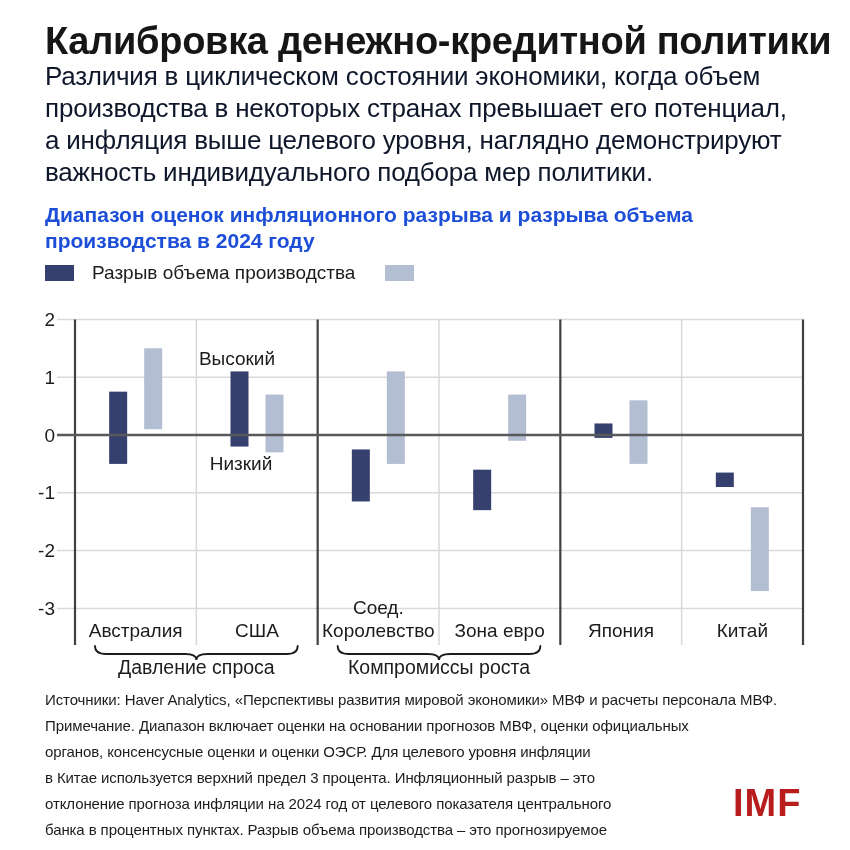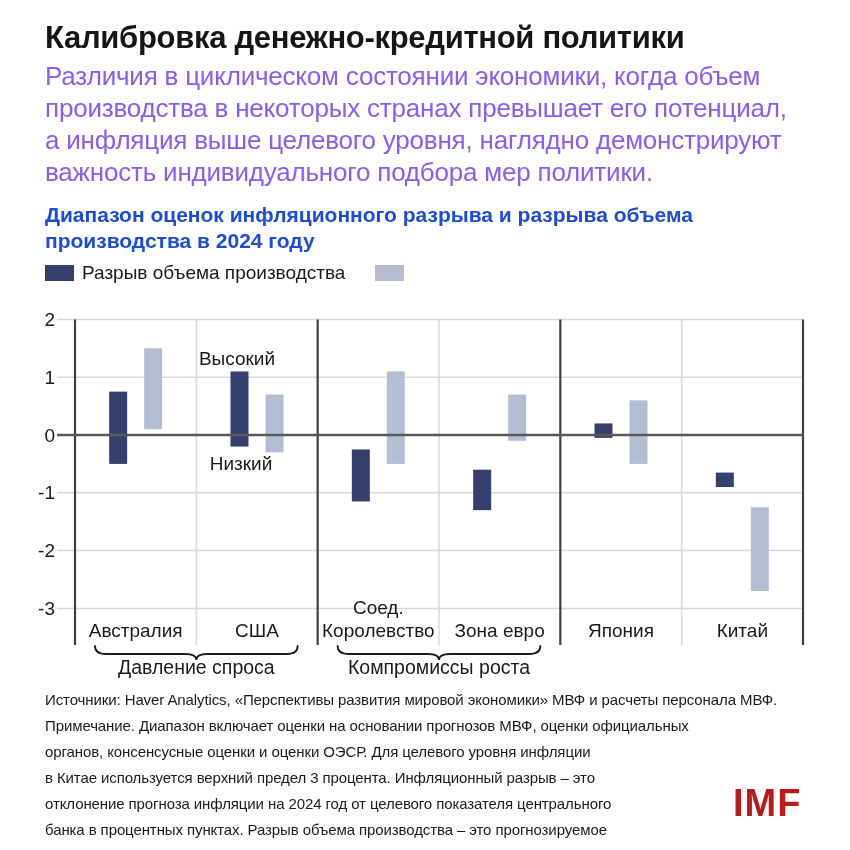--- a/index.html
+++ b/index.html
@@ -8,43 +8,43 @@
     position:relative;
     width:850px; height:850px;
     overflow:hidden;
     font-family:"Liberation Sans", sans-serif;
     color:#1a1a1a;
   }
   .prelines { white-space:pre-line; }
 
   .page-title {
     position:absolute; left:45px; top:20px;
-    font-size:31px; font-weight:700; letter-spacing:-0.3px;
+    font-size:38px; font-weight:700; letter-spacing:-0.3px;
     color:#161616;
   }
   .subtitle {
     position:absolute; left:45px; top:60px;
     font-size:26px; font-weight:400; line-height:32px;
-    letter-spacing:-0.2px; color:#8b5cf6;
+    letter-spacing:-0.2px; color:#0f172a;
   }
   .chart-title {
     position:absolute; left:45px; top:202px;
     font-size:21px; font-weight:700; line-height:26px;
     color:#1d4ed8;
   }
   .legend {
     position:absolute; left:45px; top:262px;
     display:flex; align-items:center;
     font-size:19px; color:#1c1c1c;
   }
   .legend .swatch {
     display:inline-block; width:29px; height:16px;
     flex:0 0 auto;
   }
-  .legend .legend-label { margin-left:8px; }
+  .legend .legend-label { margin-left:18px; }
   .legend .swatch + .legend-label { white-space:nowrap; }
   .legend .swatch.second { margin-left:30px; }
 
   #chart {
     position:absolute; left:0; top:300px;
     width:850px; height:400px;
     display:block;
   }
   #chart text { font-family:"Liberation Sans", sans-serif; }
 

